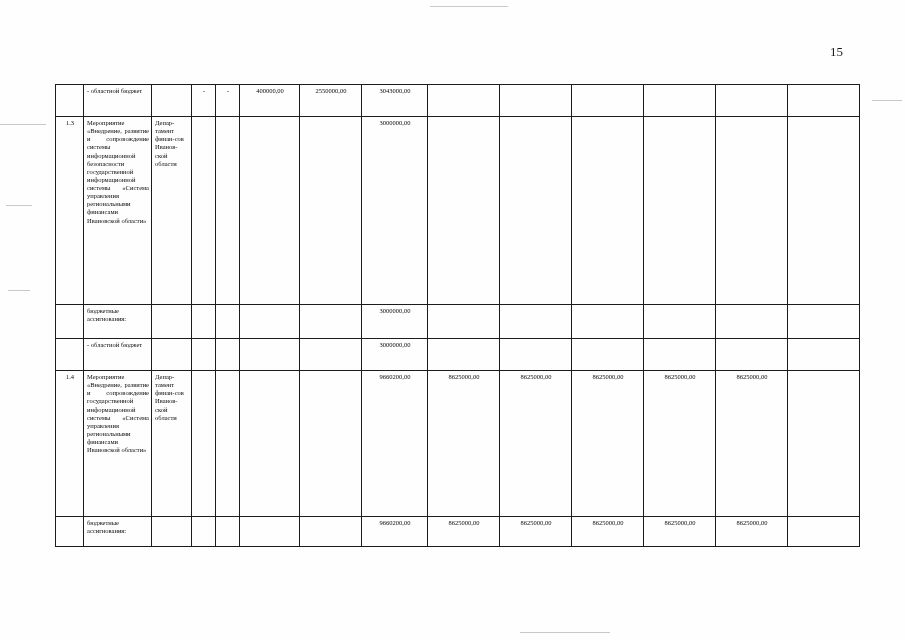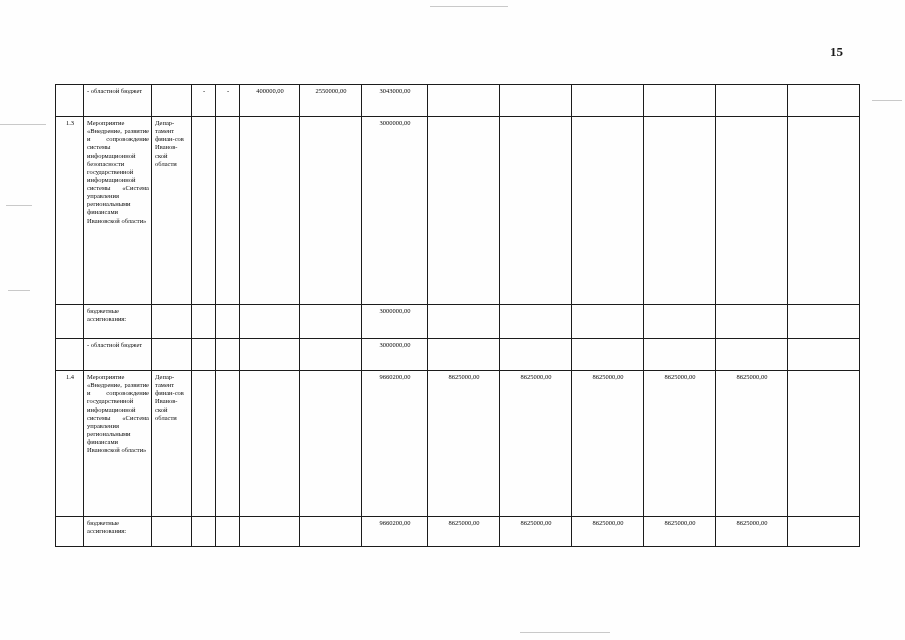--- a/index.html
+++ b/index.html
@@ -23,21 +23,20 @@
     background: #fefefe;
   }
   
   .page-number {
     position: absolute;
     right: 62px;
     top: 44px;
     font-size: 13px;
     font-family: "Liberation Serif", serif;
     color: #1a1a1a;
-    font-weight: bold;
   }
   
   .scan-mark {
     position: absolute;
     background: #c9c9c9;
   }
   .mark-top {
     left: 430px; top: 6px; width: 78px; height: 1px;
   }
   .mark-bottom {

